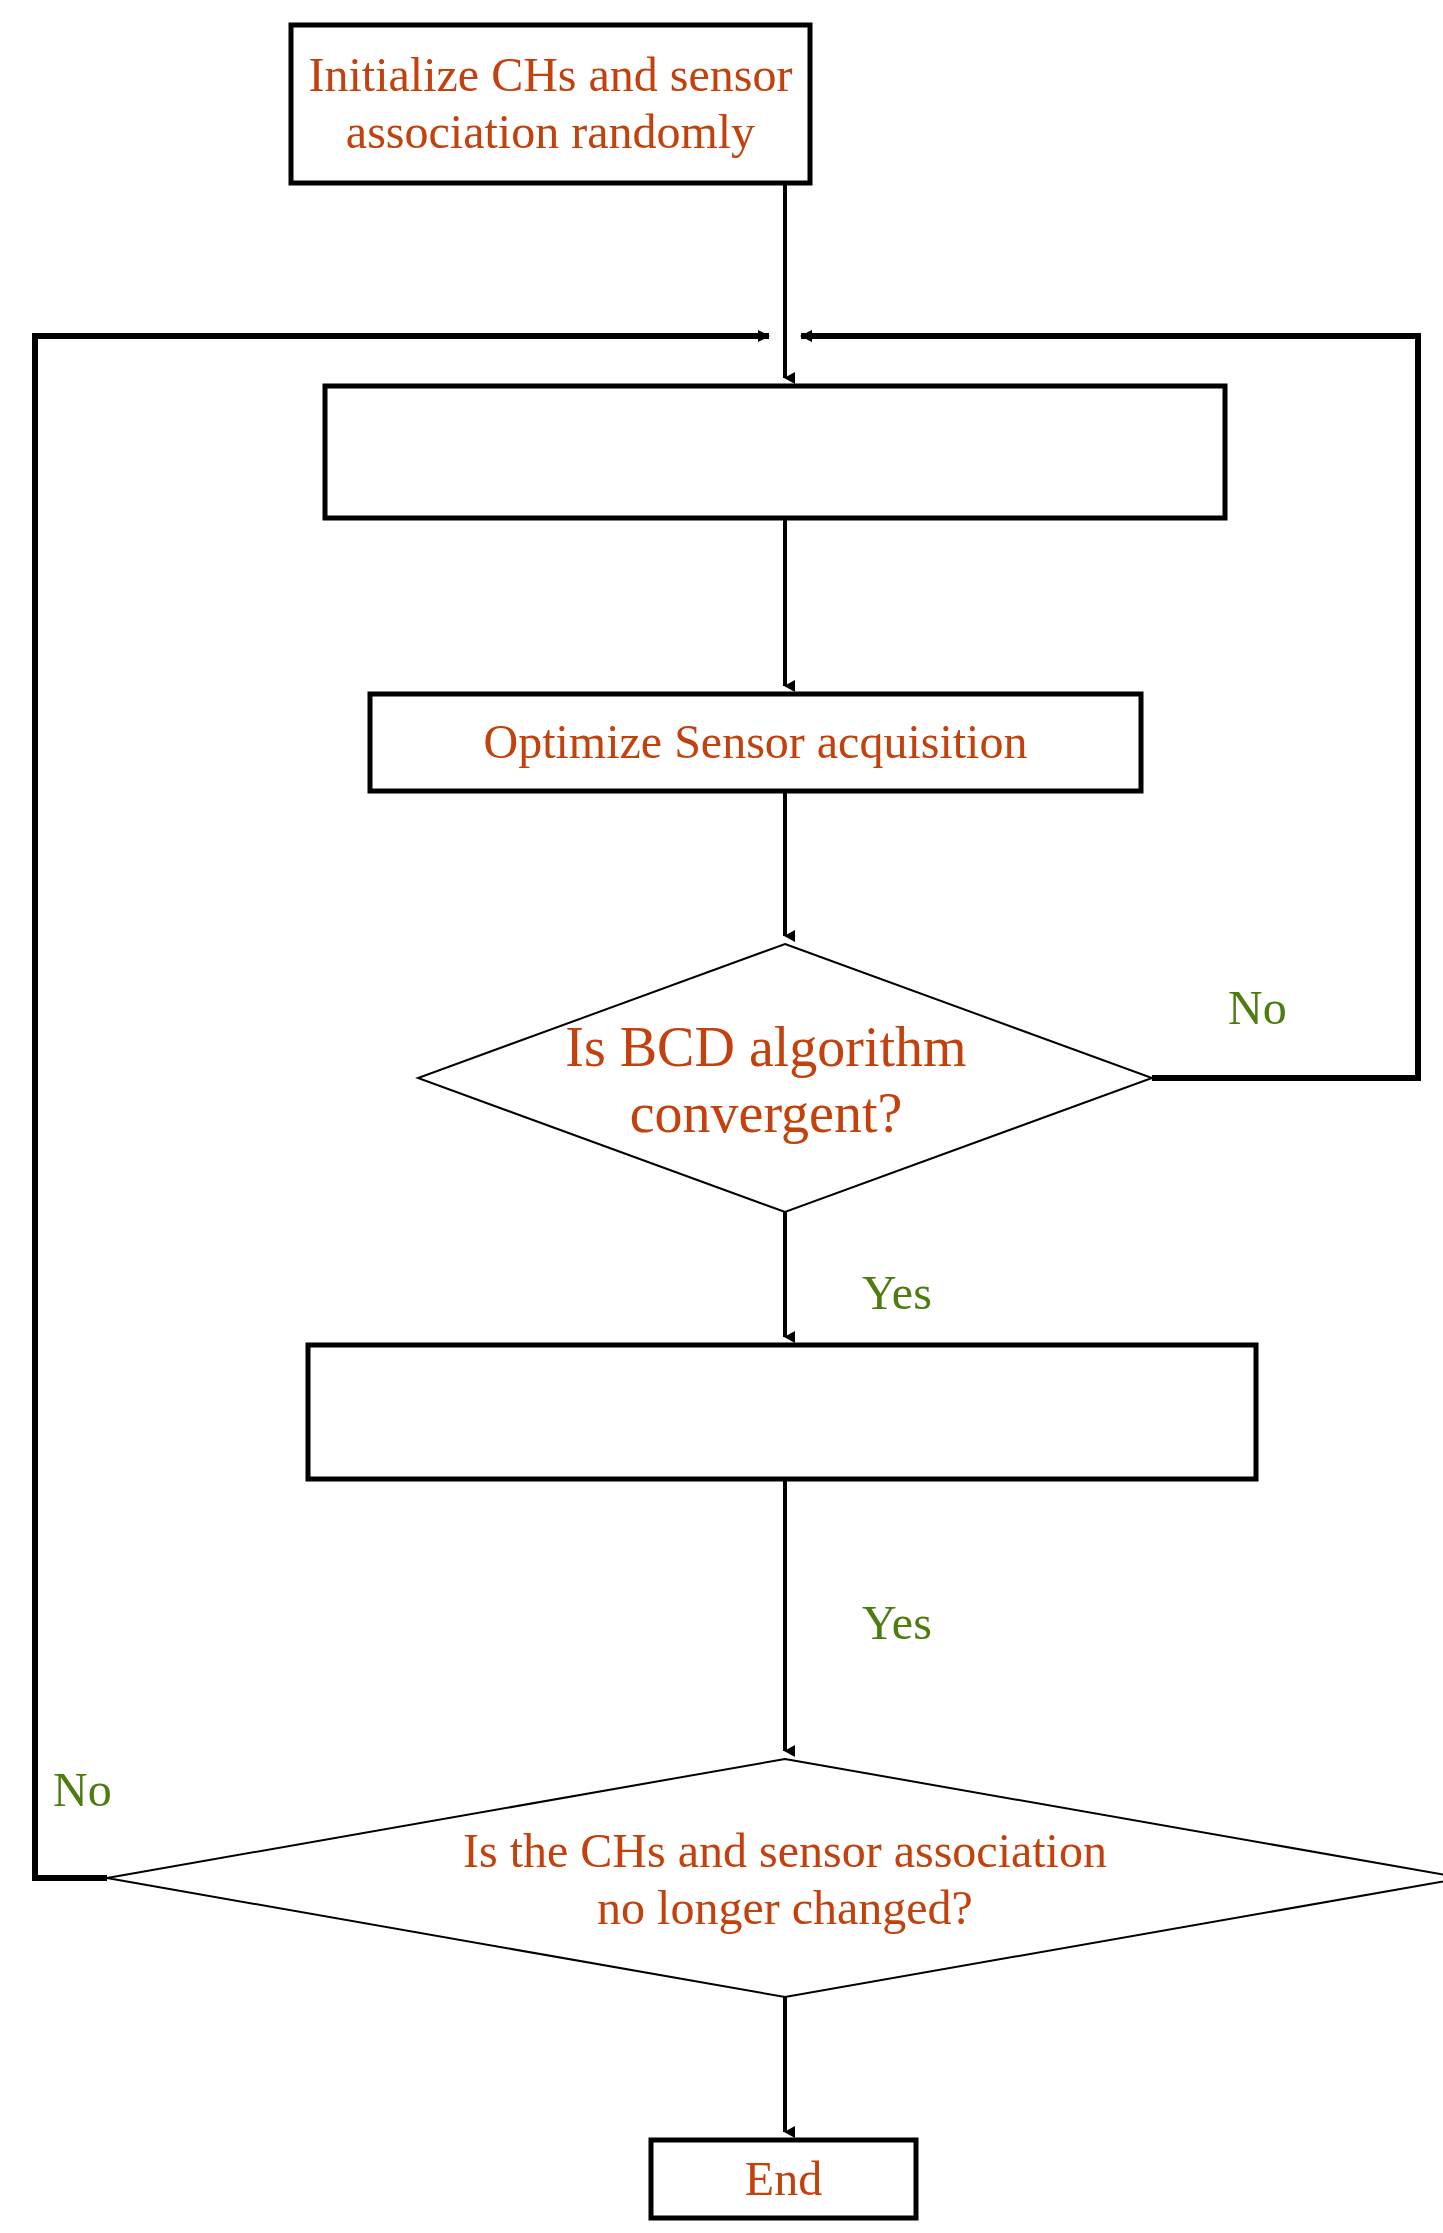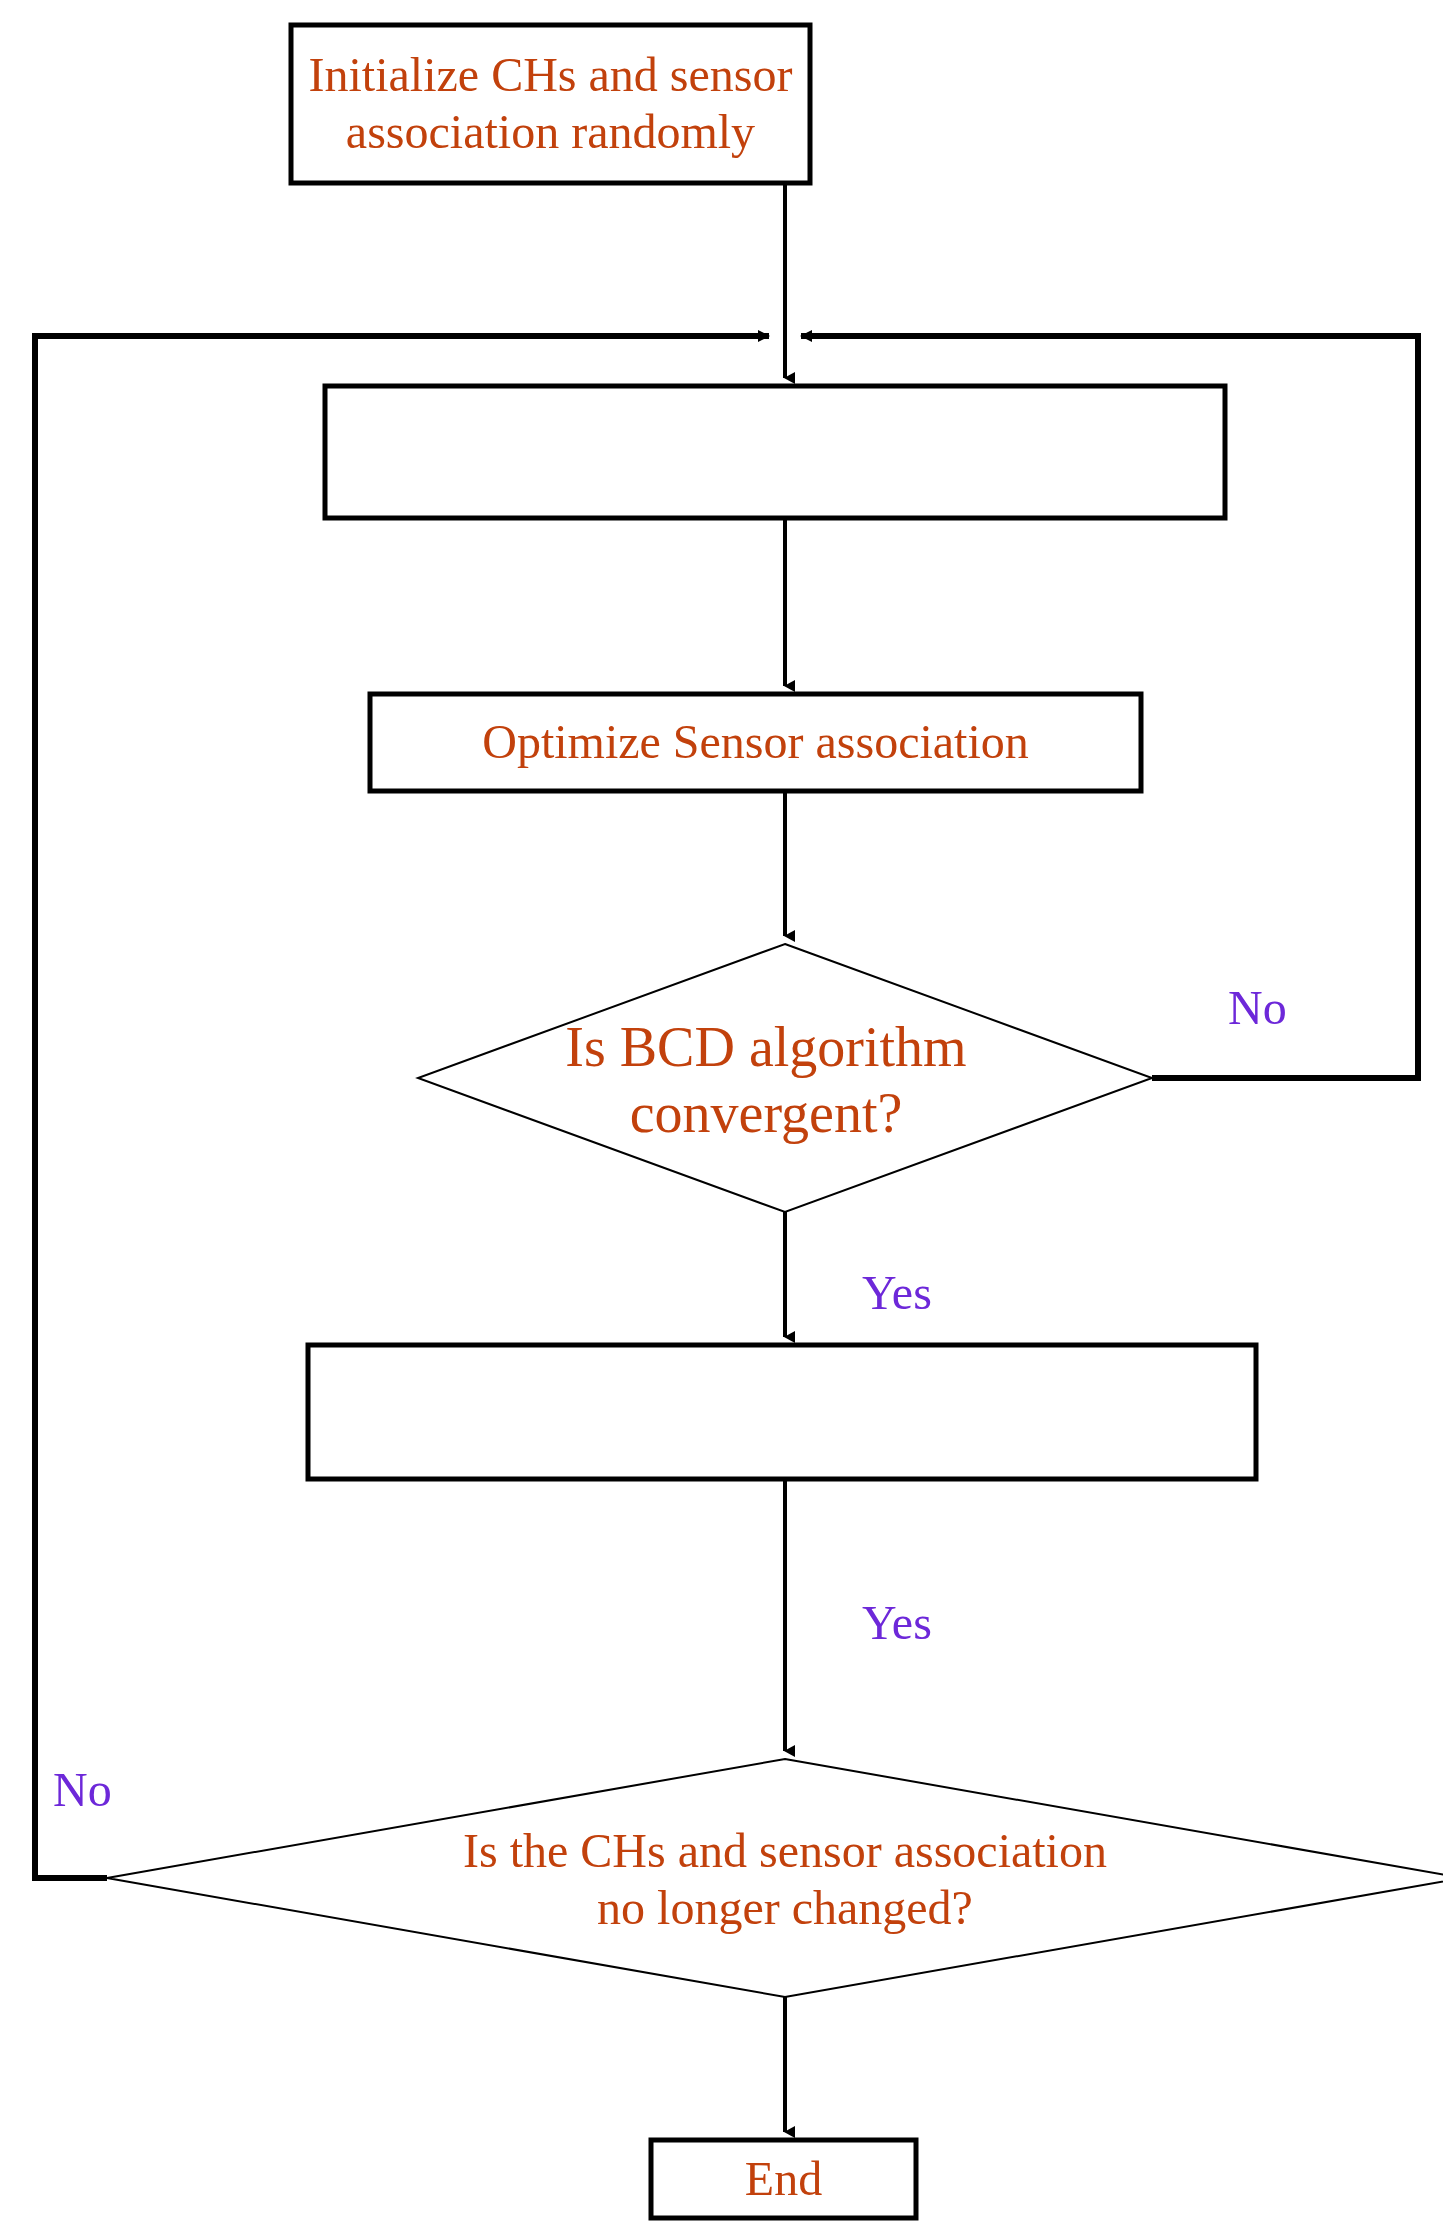--- a/index.html
+++ b/index.html
@@ -29,21 +29,21 @@
     font-family: "Liberation Serif", "DejaVu Serif", serif;
     line-height: 1.18;
     white-space: pre-line;
     pointer-events: none;
     display: flex;
     align-items: center;
     justify-content: center;
   }
   .edge-label {
     position: absolute;
-    color: #6d28d9;
+    color: #4d7c0f;
     font-family: "Liberation Serif", "DejaVu Serif", serif;
     white-space: nowrap;
   }
 </style>
 </head>
 <body>
 
 <div id="canvas">
 
   <svg id="flow" viewBox="0 0 1443 2233">
@@ -95,21 +95,21 @@
 
     <line x1="785" y1="1479" x2="785" y2="1751" stroke="#000000" stroke-width="4" marker-end="url(#arrowDown)"></line>
 
     <line x1="785" y1="1997" x2="785" y2="2132" stroke="#000000" stroke-width="4" marker-end="url(#arrowDown)"></line>
   </svg>
 
   <div class="node-text" style="left:291px; top:25px; width:519px; height:158px; font-size:48px;">Initialize CHs and sensor
 association randomly</div>
 
 
-  <div class="node-text" style="left:370px; top:694px; width:771px; height:97px; font-size:48px;">Optimize Sensor association</div>
+  <div class="node-text" style="left:370px; top:694px; width:771px; height:97px; font-size:48px;">Optimize Sensor acquisition</div>
 
   <div class="node-text" style="left:436px; top:1000px; width:660px; height:160px; font-size:56px;">Is BCD algorithm
 convergent?</div>
 
 
   <div class="node-text" style="left:185px; top:1800px; width:1200px; height:160px; font-size:48px;">Is the CHs and sensor association
 no longer changed?</div>
 
   <div class="node-text" style="left:651px; top:2140px; width:265px; height:78px; font-size:48px;">End</div>
 

